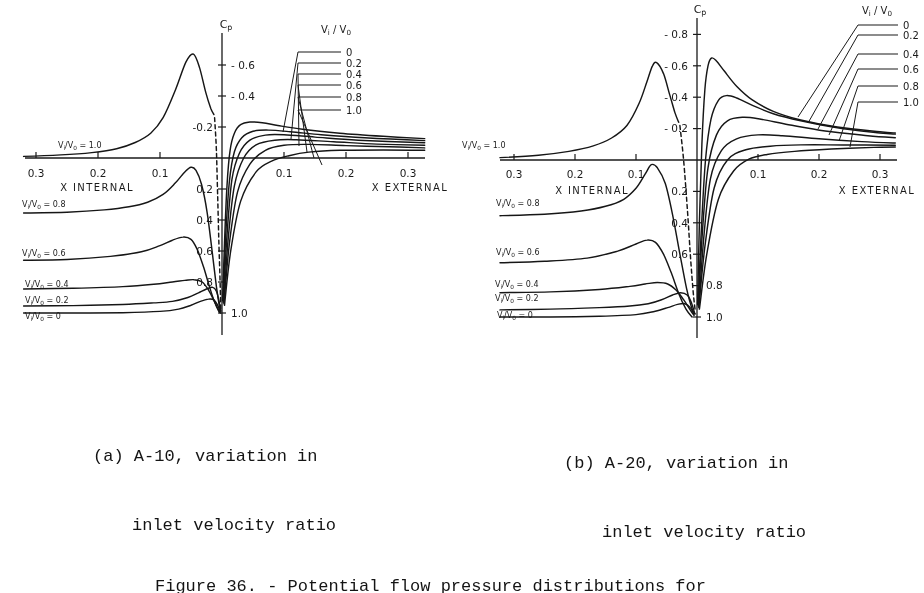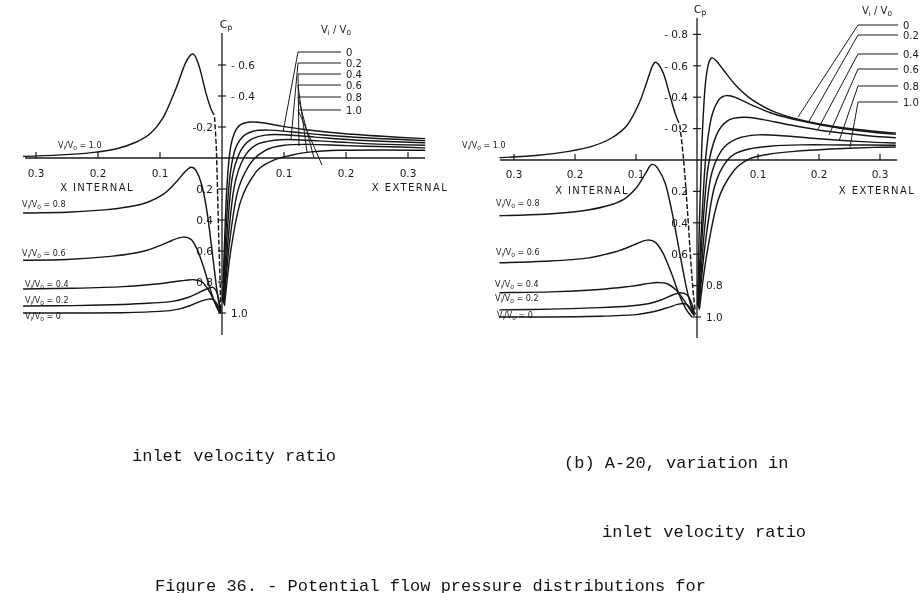--- a/index.html
+++ b/index.html
@@ -167,20 +167,21 @@
         <text x="462" y="148" fill="#1a1a1a" font-size="8" font-family="&quot;DejaVu Sans&quot;,sans-serif" text-anchor="start"><tspan font-size="8">V</tspan><tspan font-size="5.8" dy="2.2">i</tspan><tspan font-size="8" dy="-2.2">/V</tspan><tspan font-size="5.8" dy="2.2">0</tspan><tspan font-size="8" dy="-2.2"> = 1.0</tspan></text>
         <text x="496" y="206" fill="#1a1a1a" font-size="8" font-family="&quot;DejaVu Sans&quot;,sans-serif" text-anchor="start"><tspan font-size="8">V</tspan><tspan font-size="5.8" dy="2.2">i</tspan><tspan font-size="8" dy="-2.2">/V</tspan><tspan font-size="5.8" dy="2.2">0</tspan><tspan font-size="8" dy="-2.2"> = 0.8</tspan></text>
         <text x="496" y="255" fill="#1a1a1a" font-size="8" font-family="&quot;DejaVu Sans&quot;,sans-serif" text-anchor="start"><tspan font-size="8">V</tspan><tspan font-size="5.8" dy="2.2">i</tspan><tspan font-size="8" dy="-2.2">/V</tspan><tspan font-size="5.8" dy="2.2">0</tspan><tspan font-size="8" dy="-2.2"> = 0.6</tspan></text>
         <text x="495" y="287" fill="#1a1a1a" font-size="8" font-family="&quot;DejaVu Sans&quot;,sans-serif" text-anchor="start"><tspan font-size="8">V</tspan><tspan font-size="5.8" dy="2.2">i</tspan><tspan font-size="8" dy="-2.2">/V</tspan><tspan font-size="5.8" dy="2.2">0</tspan><tspan font-size="8" dy="-2.2"> = 0.4</tspan></text>
         <text x="495" y="301" fill="#1a1a1a" font-size="8" font-family="&quot;DejaVu Sans&quot;,sans-serif" text-anchor="start"><tspan font-size="8">V</tspan><tspan font-size="5.8" dy="2.2">i</tspan><tspan font-size="8" dy="-2.2">/V</tspan><tspan font-size="5.8" dy="2.2">0</tspan><tspan font-size="8" dy="-2.2"> = 0.2</tspan></text>
         <text x="497" y="318" fill="#1a1a1a" font-size="8" font-family="&quot;DejaVu Sans&quot;,sans-serif" text-anchor="start"><tspan font-size="8">V</tspan><tspan font-size="5.8" dy="2.2">i</tspan><tspan font-size="8" dy="-2.2">/V</tspan><tspan font-size="5.8" dy="2.2">0</tspan><tspan font-size="8" dy="-2.2"> = 0</tspan></text>
       </g>
     </svg>
 
   <div class="subcap cap-a" style="left:93px;top:399px;">
+    <div class="l1">(a) A-10, variation in</div>
     <div class="l2">inlet velocity ratio</div>
   </div>
 
   <div class="subcap cap-b" style="left:564px;top:406px;">
     <div class="l1">(b) A-20, variation in</div>
     <div class="l2">inlet velocity ratio</div>
   </div>
 
   <div class="figcap" style="left:155px;top:537px;">
     <div class="l1">Figure 36. - Potential flow pressure distributions for</div>

